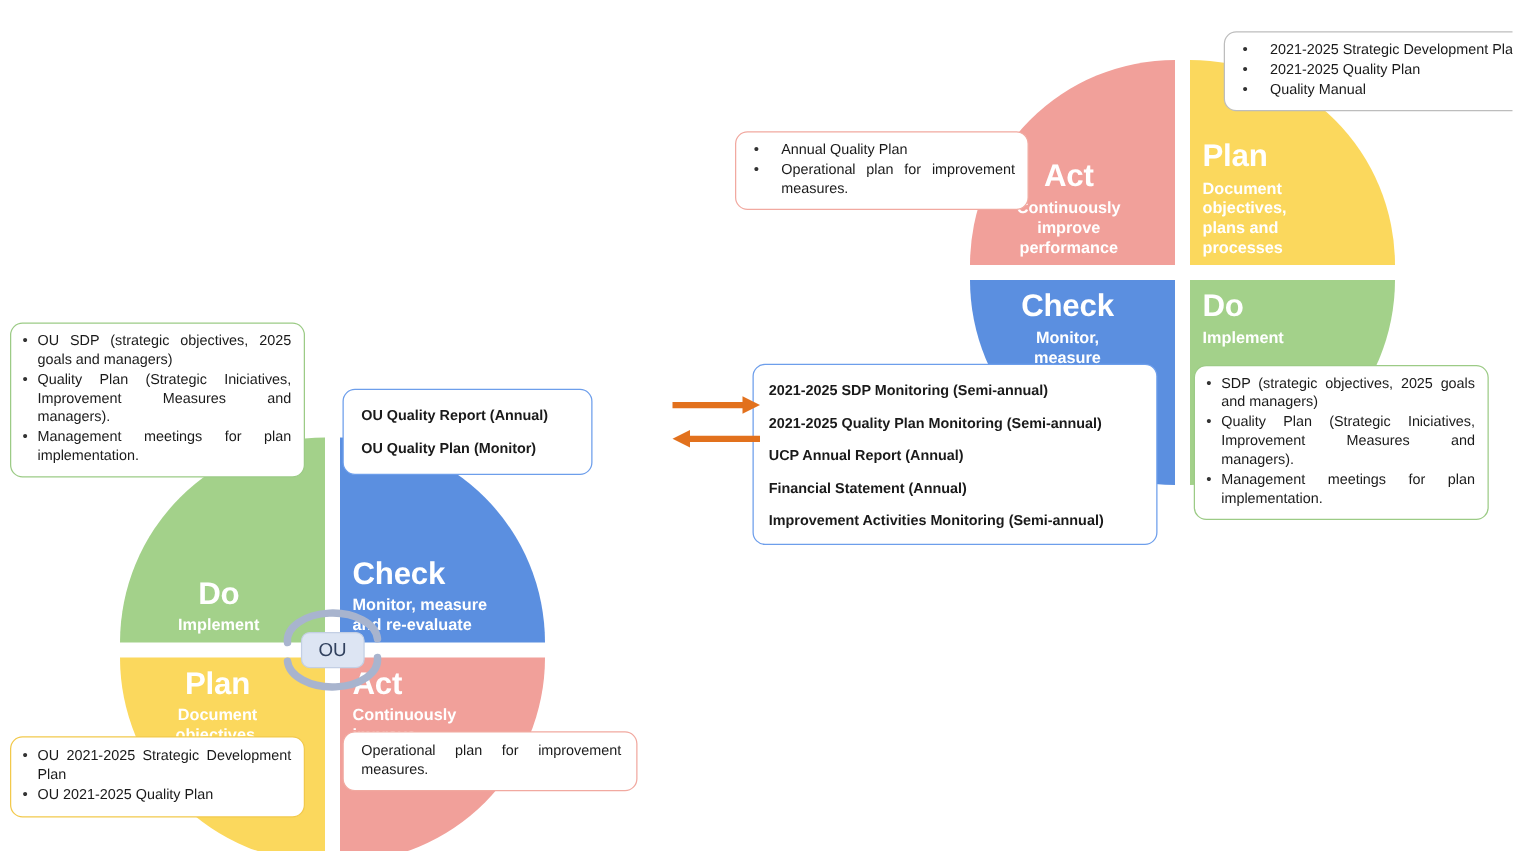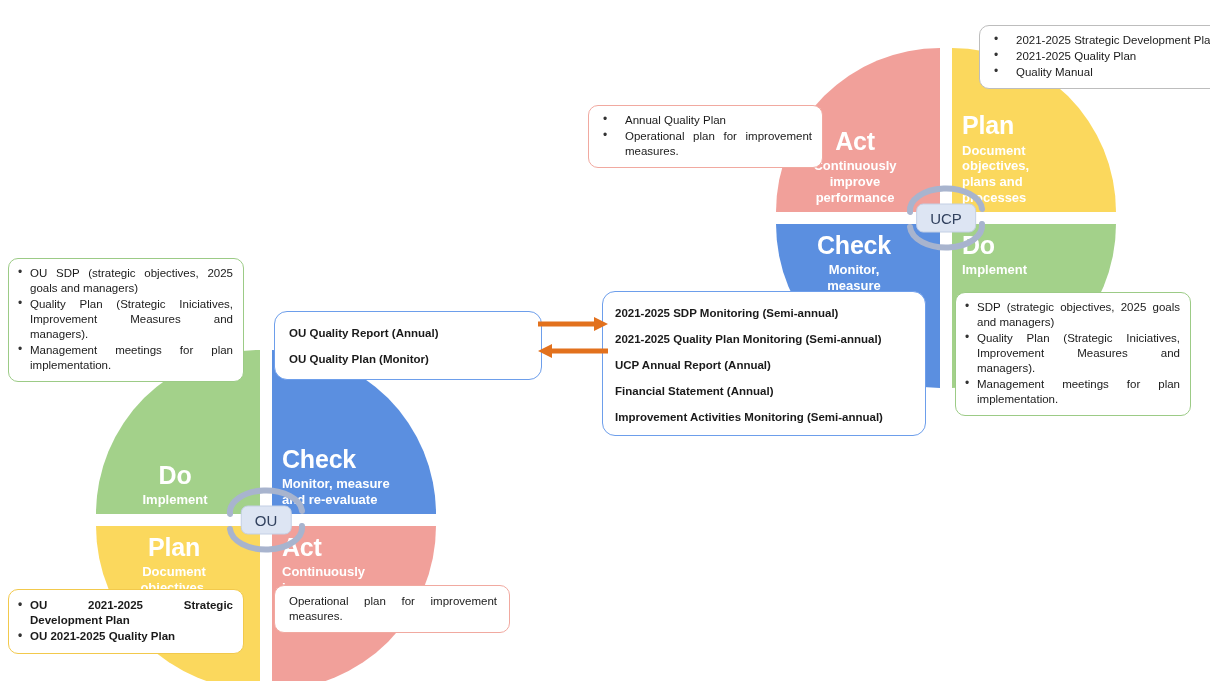--- a/index.html
+++ b/index.html
@@ -48,23 +48,23 @@
        border-radius:10px;box-sizing:border-box;
        font-size:11.5px;color:#1a1a1a;line-height:1.3;}
   .box ul{margin:0;padding:0;list-style:none;}
   .box li{position:relative;padding-left:15px;margin:0 0 1px 0;text-align:justify;}
   .box li::before{content:"\2022";position:absolute;left:3px;top:-1px;
                   font-size:12px;color:#333;}
   .box li.wide-bullet{padding-left:30px;}
   .box li.wide-bullet::before{left:8px;}
   .box p{margin:0;text-align:justify;}
   .b-green{border-color:#9ccb86;}
-  .b-yellow{border-color:#f2c94c;font-weight:bold;}
+  .b-yellow{border-color:#f2c94c;}
   .b-red{border-color:#f1a9a0;}
-  .b-blue{border-color:#6d9eeb;border-radius:13px;}
+  .b-blue{border-color:#6d9eeb;}
   .b-grey{border-color:#bdbdbd;}
 
   .bold-list{font-weight:bold;font-size:11.5px;}
   .bold-list div{margin-bottom:11px;white-space:nowrap;}
   .bold-list div:last-child{margin-bottom:0;}
 
   
   .arrows{position:absolute;}
 </style>
 </head>
@@ -95,27 +95,20 @@
       </div>
     </div>
 
     <div class="quad q-br" style="background:#A3D18A;">
       <div class="q-inner">
         <div class="q-title">Do</div>
         <div class="q-sub">Implement</div>
       </div>
     </div>
 
-    <div class="hub">
-      <svg width="96" height="86" viewBox="0 0 96 86">
-        <path d="M12 37 A36 22 0 0 1 84 34" fill="none" stroke="#A8B4CE" stroke-width="6" stroke-linecap="round"></path>
-        <path d="M84 49 A36 22 0 0 1 12 52" fill="none" stroke="#A8B4CE" stroke-width="6" stroke-linecap="round"></path>
-      </svg>
-      <div class="hub-badge">UCP</div>
-    </div>
   </div>
 
   <div class="wheel" style="left:96px;top:350px;">
 
     <div class="quad q-tl" style="background:#A3D18A;">
       <div class="q-inner">
         <div class="q-title">Do</div>
         <div class="q-sub">Implement</div>
       </div>
     </div>
@@ -174,21 +167,21 @@
   </div>
 
   <div class="box b-blue bold-list" style="left:602px;top:291px;width:324px;padding:14px 10px 10px 12px;">
     <div>2021-2025 SDP  Monitoring (Semi-annual)</div>
     <div>2021-2025 Quality Plan Monitoring (Semi-annual)</div>
     <div>UCP Annual Report (Annual)</div>
     <div>Financial Statement (Annual)</div>
     <div>Improvement Activities Monitoring (Semi-annual)</div>
   </div>
 
-  <div class="box b-blue bold-list" style="left:274px;top:311px;width:268px;padding:14px 10px 12px 14px;">
+  <div class="box b-blue bold-list" style="left:274px;top:311px;width:200px;padding:14px 10px 12px 14px;">
     <div>OU Quality Report (Annual)</div>
     <div>OU Quality Plan (Monitor)</div>
   </div>
 
   <div class="box b-green" style="left:8px;top:258px;width:236px;padding:7px 10px 7px 6px;">
     <ul>
       <li>OU SDP (strategic objectives, 2025 goals and managers)</li>
       <li>Quality Plan (Strategic Iniciatives, Improvement Measures and managers).</li>
       <li>Management meetings for plan implementation.</li>
     </ul>

